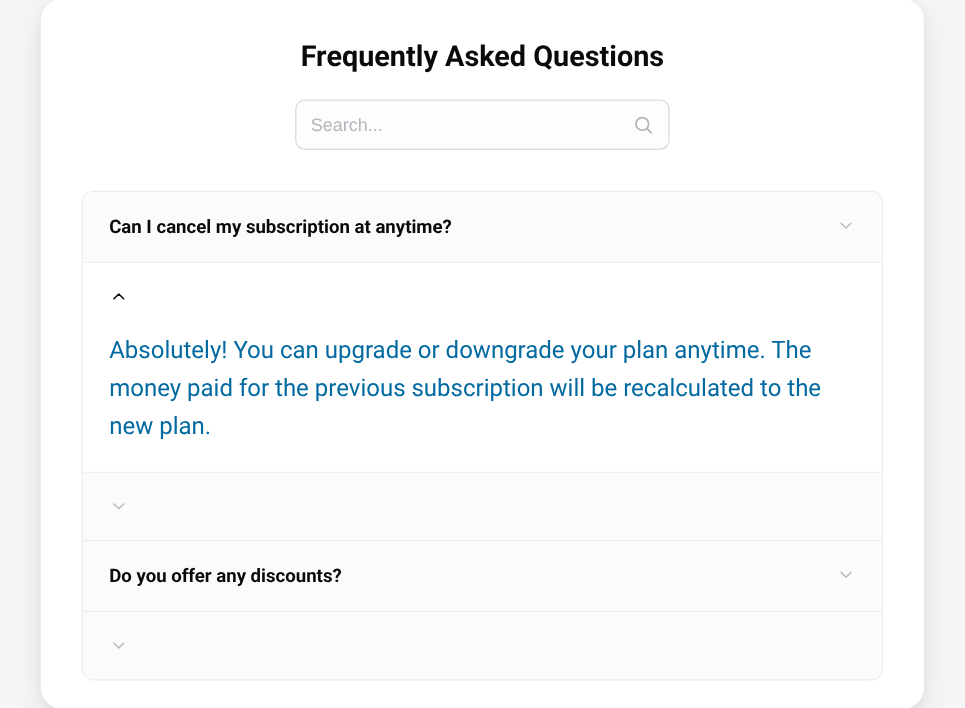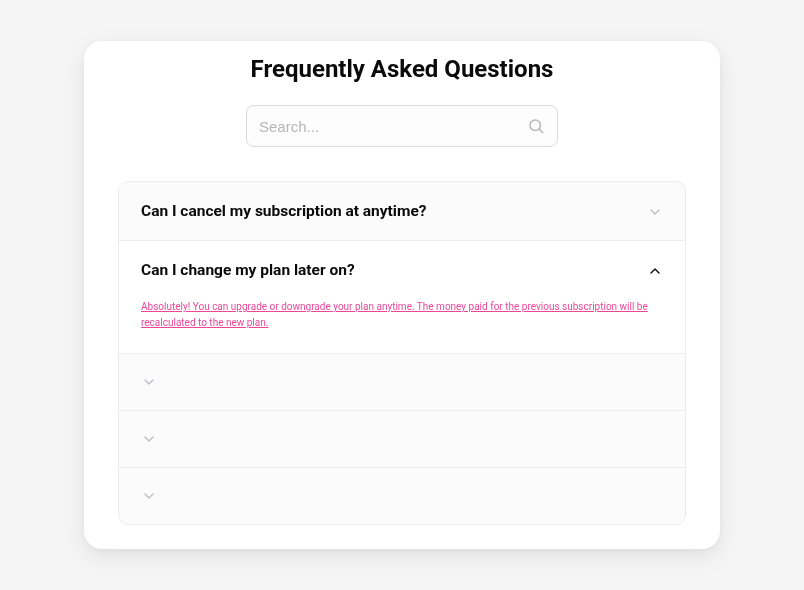--- a/index.html
+++ b/index.html
@@ -10,25 +10,25 @@
     body {
       font-family: -apple-system, BlinkMacSystemFont, "Segoe UI", Roboto, Helvetica, Arial, sans-serif;
       background: #f5f5f5;
       width: 804px;
       height: 590px;
       display: flex;
       align-items: center;
       justify-content: center;
     }
     .card {
-      width: 636px;
+      width: 736px;
       background: #ffffff;
       border-radius: 18px;
       box-shadow: 0 8px 24px rgba(0,0,0,0.08), 0 2px 6px rgba(0,0,0,0.04);
-      padding: 14px 34px 24px 34px;
+      padding: 34px 34px 24px 34px;
     }
     .title {
       font-size: 24px;
       font-weight: 700;
       color: #0a0a0a;
       text-align: center;
       margin-bottom: 22px;
     }
     .search-wrap {
       display: flex;
@@ -68,21 +68,21 @@
       background: #fbfbfc;
     }
     .faq-item {
       border-bottom: 1px solid #ececef;
     }
     .faq-item:last-child {
       border-bottom: none;
     }
     .faq-header {
       display: flex;
-      align-items: flex-end;
+      align-items: flex-start;
       justify-content: space-between;
       padding: 20px 22px;
       cursor: pointer;
       background: #fbfbfc;
     }
     .faq-item.expanded .faq-header {
       background: #ffffff;
     }
     .faq-question {
       font-size: 15.5px;
@@ -99,24 +99,23 @@
     }
     .faq-body {
       display: none;
       padding: 0 22px 22px 22px;
       background: #ffffff;
     }
     .faq-item.expanded .faq-body {
       display: block;
     }
     .faq-answer {
-      font-size: 10px;
+      font-size: 20px;
       line-height: 1.6;
-      color: #ec4899;
-      text-decoration: underline;
+      color: #0369a1;
     }
   </style>
 </head>
 <body>
 
 <div class="card">
   <h1 class="title">Frequently Asked Questions</h1>
 
   <div class="search-wrap">
     <div class="search">
@@ -138,21 +137,20 @@
         <span class="chevron">
           <svg width="16" height="16" viewBox="0 0 24 24" fill="none" stroke="currentColor" stroke-width="2" stroke-linecap="round" stroke-linejoin="round">
               <polyline points="6 9 12 15 18 9"></polyline>
             </svg>
         </span>
       </div>
     </div>
 
     <div class="faq-item expanded">
       <div class="faq-header">
-        <span class="faq-question">Can I change my plan later on?</span>
         <span class="chevron">
           <svg width="16" height="16" viewBox="0 0 24 24" fill="none" stroke="currentColor" stroke-width="2" stroke-linecap="round" stroke-linejoin="round">
               <polyline points="18 15 12 9 6 15"></polyline>
             </svg>
         </span>
       </div>
       <div class="faq-body">
         <p class="faq-answer">Absolutely! You can upgrade or downgrade your plan anytime. The money paid for the previous subscription will be recalculated to the new plan.</p>
       </div>
     </div>
@@ -162,20 +160,21 @@
         <span class="chevron">
           <svg width="16" height="16" viewBox="0 0 24 24" fill="none" stroke="currentColor" stroke-width="2" stroke-linecap="round" stroke-linejoin="round">
               <polyline points="6 9 12 15 18 9"></polyline>
             </svg>
         </span>
       </div>
     </div>
 
     <div class="faq-item">
       <div class="faq-header">
+        <span class="faq-question">Do you offer any discounts?</span>
         <span class="chevron">
           <svg width="16" height="16" viewBox="0 0 24 24" fill="none" stroke="currentColor" stroke-width="2" stroke-linecap="round" stroke-linejoin="round">
               <polyline points="6 9 12 15 18 9"></polyline>
             </svg>
         </span>
       </div>
     </div>
 
     <div class="faq-item">
       <div class="faq-header">

